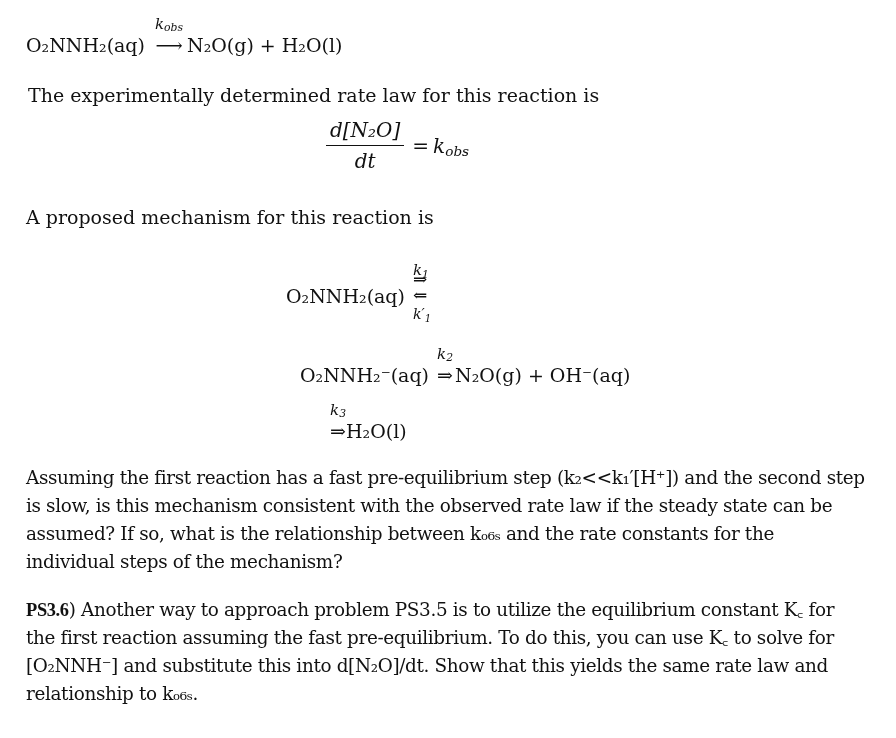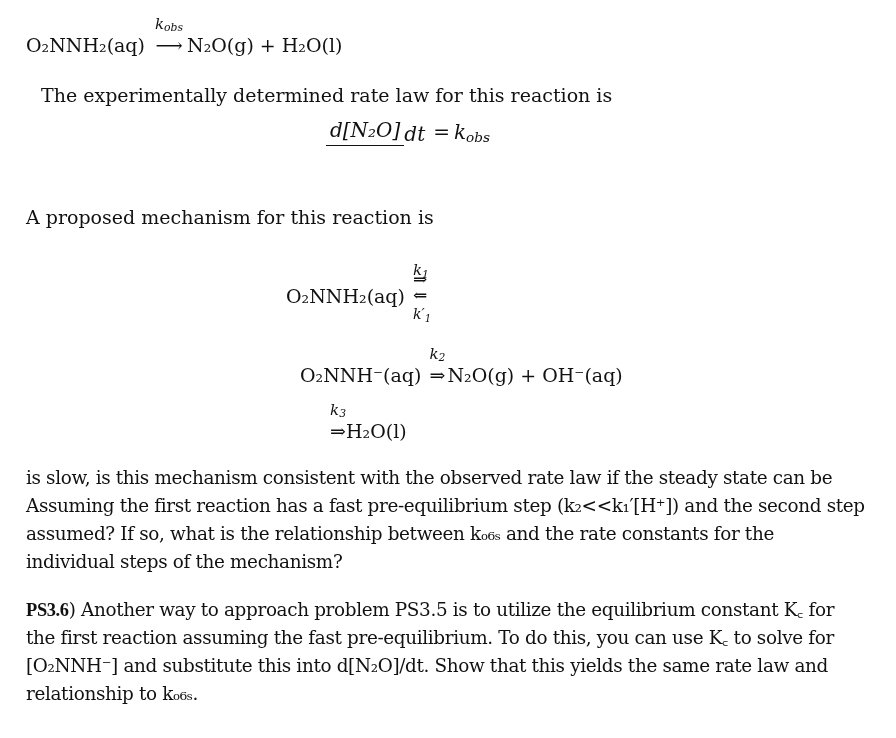--- a/index.html
+++ b/index.html
@@ -8,21 +8,21 @@
       font-family: "DejaVu Serif", "Liberation Serif", serif;
       color: #111;
     }
     .line { position: absolute; white-space: nowrap; font-size: 19px; line-height: 22px; }
     .para { position: absolute; left: 26px; width: 850px; font-size: 18.4px; line-height: 28px; letter-spacing: -0.35px; }
     sub.s { font-size: 0.68em; vertical-align: -0.22em; line-height: 0; }
     .ital { font-style: italic; }
     .arrow-wrap { display: inline-block; position: relative; width: 28px; text-align: center; vertical-align: baseline; }
     .arrow-wrap .lbl { position: absolute; left: 0; right: 0; top: -17px; font-style: italic; font-size: 15px; line-height: 15px; }
     .arrow-wrap .lbl sub { font-size: 0.72em; vertical-align: -0.2em; }
-    .frac { display: inline-flex; flex-direction: row; align-items: center; vertical-align: middle; margin: 0 4px; }
+    .frac { display: inline-flex; flex-direction: column; align-items: center; vertical-align: middle; margin: 0 4px; }
     .frac .num { font-style: italic; padding: 0 4px 3px 4px; border-bottom: 1.6px solid #111; }
     .frac .den { font-style: italic; padding-top: 3px; }
     .rate-law { position: absolute; left: 322px; top: 118px; font-size: 20px; display: flex; align-items: center; }
     .eqlm { display: inline-block; position: relative; width: 22px; height: 22px; vertical-align: baseline; }
     .eqlm .k-top { position: absolute; top: -22px; left: 2px; font-style: italic; font-size: 15px; }
     .eqlm .fwd { position: absolute; top: -10px; left: 2px; font-size: 17px; line-height: 17px; }
     .eqlm .rev { position: absolute; top: 6px; left: 2px; font-size: 17px; line-height: 17px; }
     .eqlm .k-bot { position: absolute; top: 22px; left: 2px; font-style: italic; font-size: 14px; }
     .k-sub { font-size: 0.72em; vertical-align: -0.25em; }
     b { font-weight: bold; font-family: Liberation Serif, serif; }
@@ -31,21 +31,21 @@
 <body>
 
 <div class="line" style="left:26px; top:34px;">
   <span>O₂NNH₂(aq)</span>
   <span class="arrow-wrap" style="width:36px;">
     <span class="lbl">k<sub>obs</sub></span>
     <span>⟶</span>
   </span><span>N₂O(g) + H₂O(l)</span>
 </div>
 
-<div class="line" style="left:41px; top:84px;">The experimentally determined rate law for this reaction is</div>
+<div class="line" style="left:28px; top:84px;">The experimentally determined rate law for this reaction is</div>
 
 <div class="rate-law">
   <span class="frac">
     <span class="num">d[N₂O]</span>
     <span class="den">dt</span>
   </span>
   <span style="margin:0 4px;">=</span>
   <span class="ital"><span>k</span><sub class="s">obs</sub></span>
 </div>
 
@@ -55,37 +55,37 @@
   <span>O₂NNH₂(aq)</span>
   <span class="eqlm">
     <span class="k-top">k<span class="k-sub">1</span></span>
     <span class="fwd">⇒</span>
     <span class="rev">⇐</span>
     <span class="k-bot">k′<span class="k-sub">1</span></span>
   </span>
 </div>
 
 <div class="line" style="left:300px; top:364px;">
-  <span>O₂NNH⁻(aq)</span>
+  <span>O₂NNH₂⁻(aq)</span>
   <span class="arrow-wrap" style="width:20px;">
     <span class="lbl">k<sub>2</sub></span>
     <span>⇒</span>
   </span><span>N₂O(g) + OH⁻(aq)</span>
 </div>
 
 <div class="line" style="left:326px; top:420px;">
   <span class="arrow-wrap" style="width:20px;text-align:right;">
     <span class="lbl">k<sub>3</sub></span>
     <span>⇒</span>
   </span><span>H₂O(l)</span>
 </div>
 
 <div class="para" style="top:464px;">
+  <div>Assuming the first reaction has a fast pre-equilibrium step (k₂&lt;&lt;k₁′[H⁺]) and the second step</div>
   <div>is slow, is this mechanism consistent with the observed rate law if the steady state can be</div>
-  <div>Assuming the first reaction has a fast pre-equilibrium step (k₂&lt;&lt;k₁′[H⁺]) and the second step</div>
   <div>assumed?  If so, what is the relationship between kₒ₆ₛ and the rate constants for the</div>
   <div>individual steps of the mechanism?</div>
 </div>
 
 <div class="para" style="top:596px;">
   <div><b>PS3.6</b><span>) Another way to approach problem PS3.5 is to utilize the equilibrium constant K꜀ for</span></div>
   <div>the first reaction assuming the fast pre-equilibrium.  To do this, you can use K꜀ to solve for</div>
   <div>[O₂NNH⁻] and substitute this into d[N₂O]/dt.  Show that this yields the same rate law and</div>
   <div>relationship to kₒ₆ₛ.</div>
 </div>

